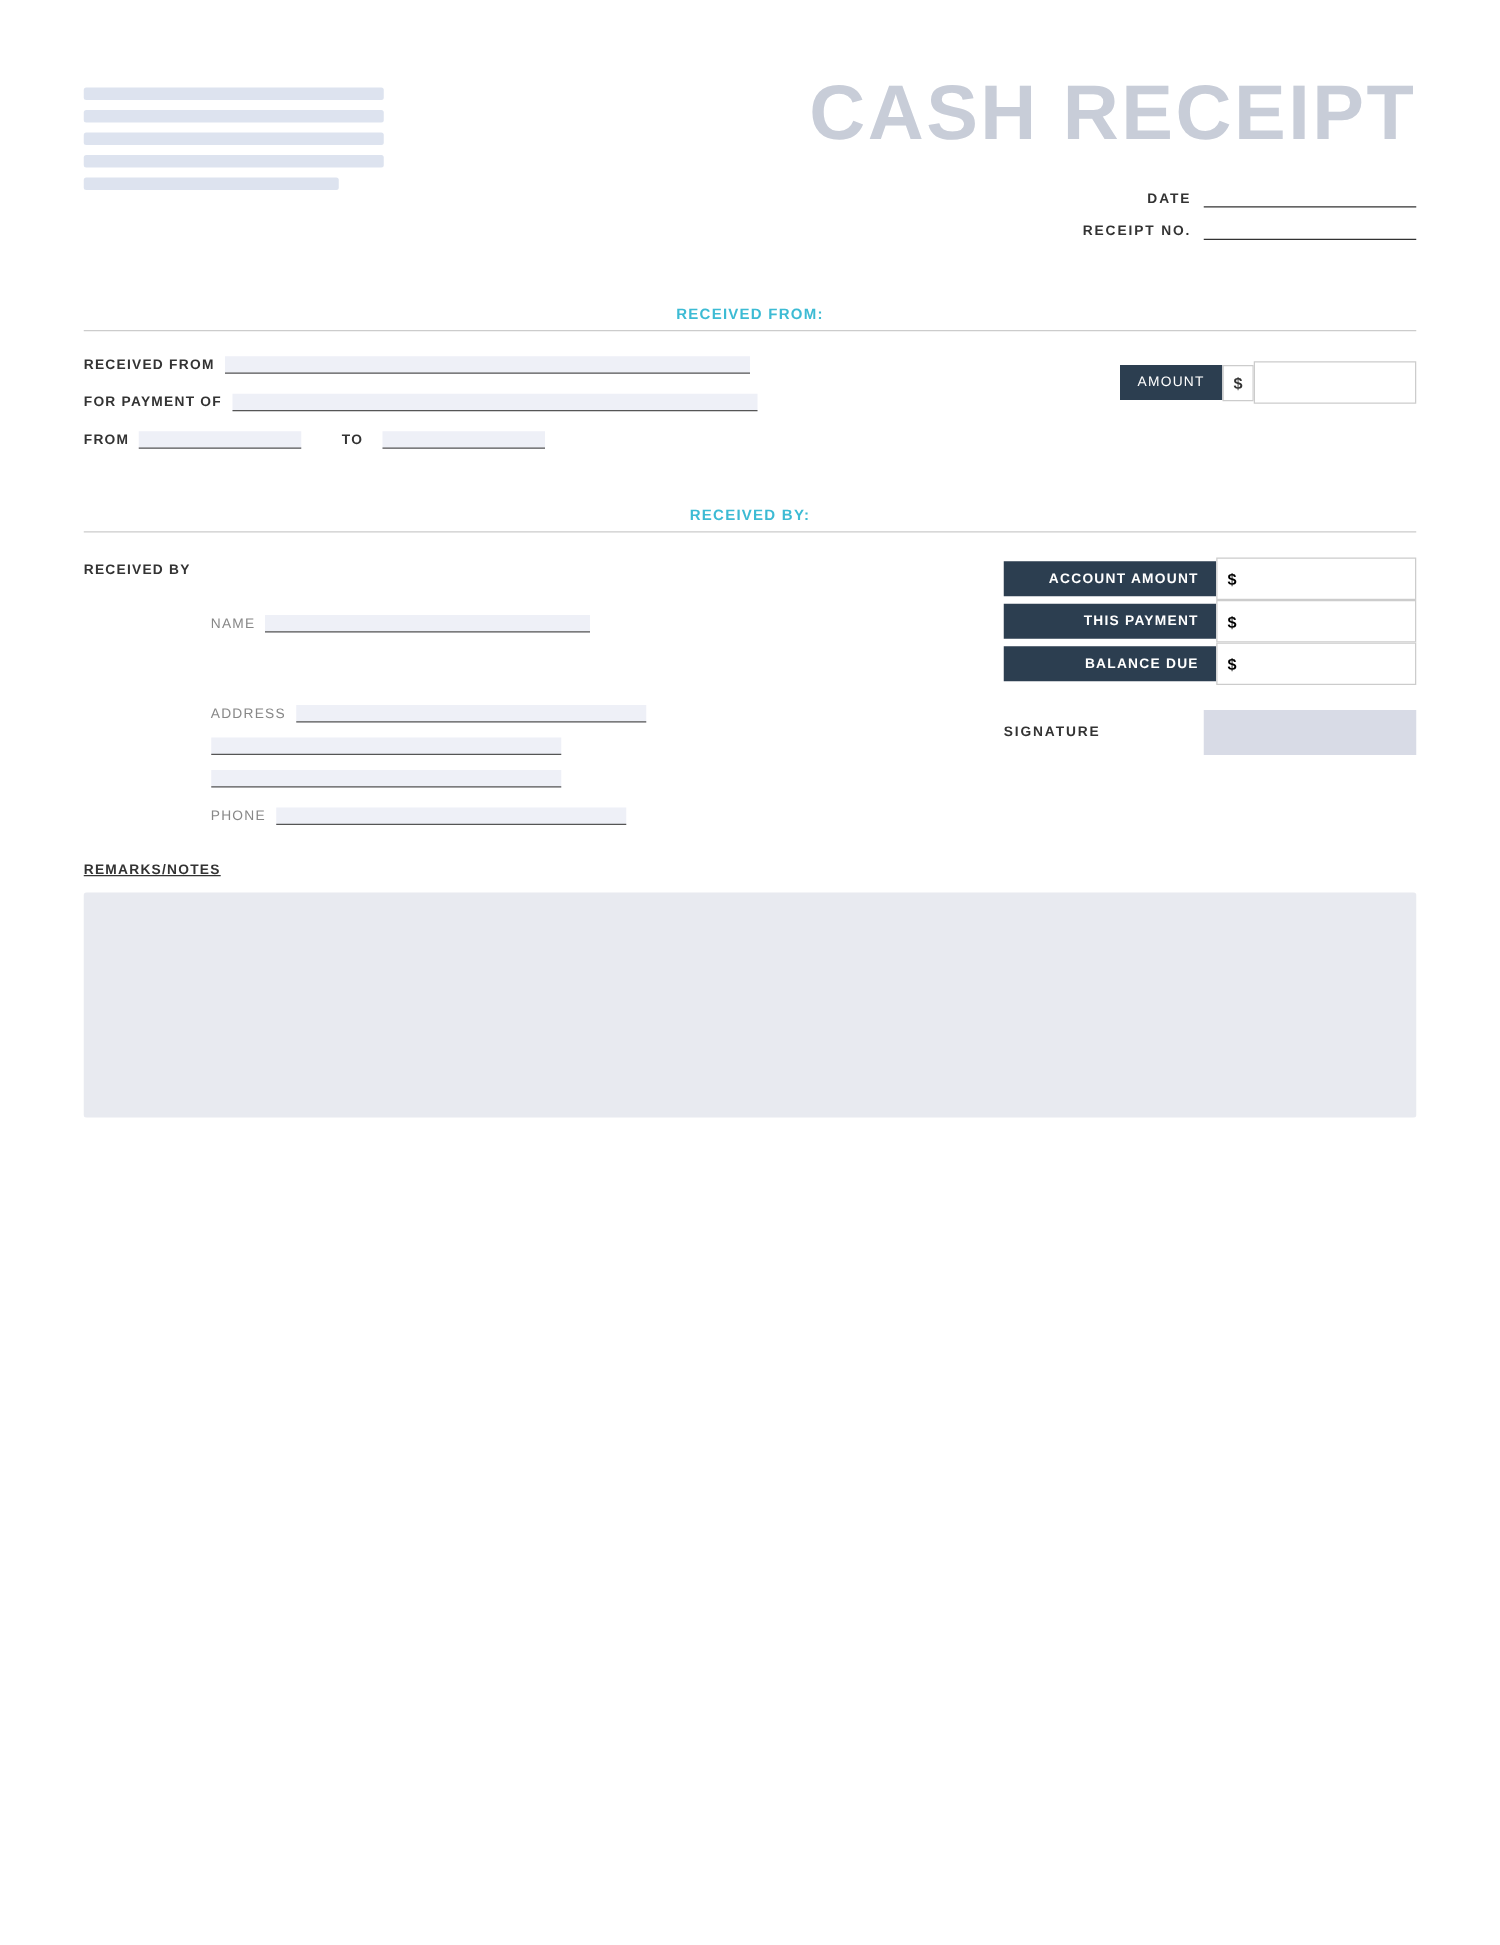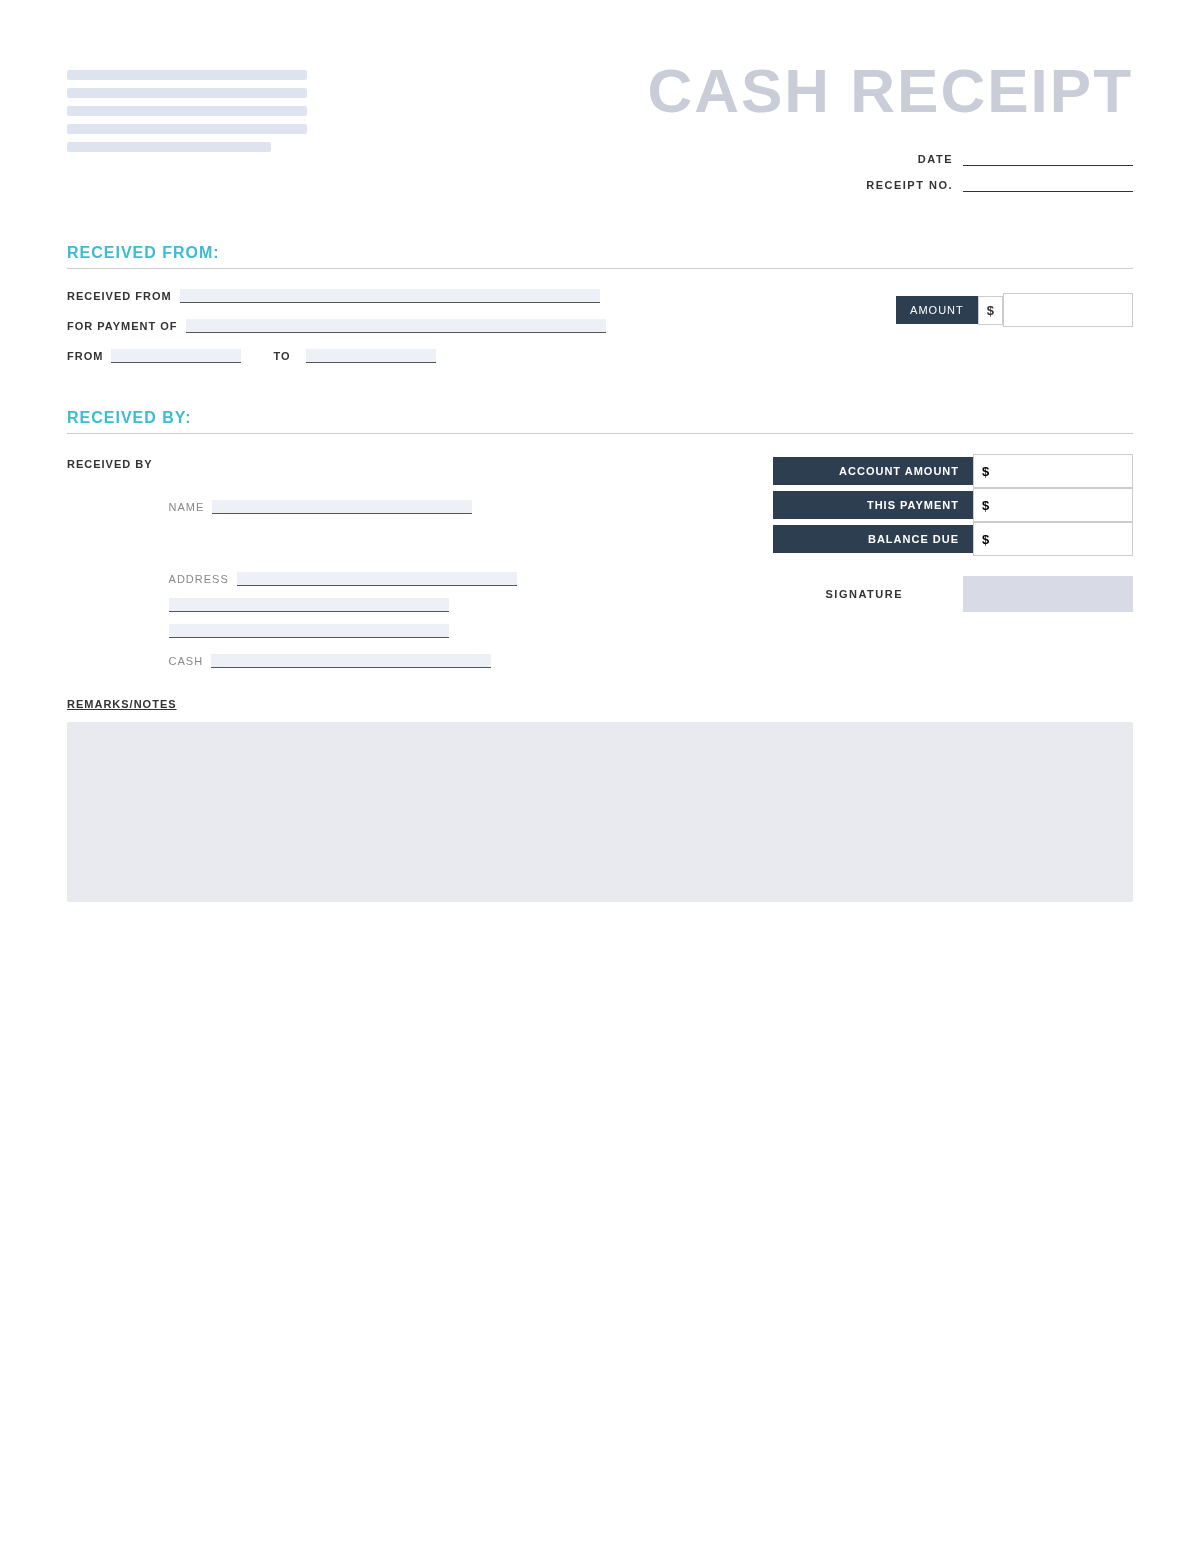--- a/index.html
+++ b/index.html
@@ -68,27 +68,28 @@
       border-bottom: 1.5px solid #333;
       height: 14px;
       display: inline-block;
     }
 
     
     .section {
       margin-bottom: 30px;
     }
     .section-header {
-      font-size: 16px;
+      font-size: 12px;
       font-weight: 700;
       color: #3dbbd4;
       letter-spacing: 1px;
       padding-bottom: 6px;
       border-bottom: 1px solid #ccc;
       margin-bottom: 20px;
+      text-align: center;
     }
 
     
     .received-from-body {
       display: flex;
       justify-content: space-between;
       align-items: flex-start;
     }
     .received-from-left {
       flex: 1;
@@ -207,44 +208,43 @@
       margin-bottom: 0;
     }
     .account-label-dark {
       background: #2c3e50;
       color: #fff;
       font-size: 11px;
       font-weight: 700;
       letter-spacing: 1px;
       padding: 8px 14px;
       white-space: nowrap;
-      width: 200px;
+      width: 170px;
       text-align: right;
     }
     .account-value-box {
       display: flex;
       align-items: center;
       border: 1px solid #ccc;
       background: #fff;
       height: 34px;
       width: 160px;
     }
     .dollar-sign {
       font-size: 13px;
       font-weight: 700;
       padding: 0 8px;
     }
 
     
     .signature-row {
       display: flex;
       align-items: center;
-      justify-content: flex-end;
+      justify-content: space-between;
       margin-top: 20px;
-      gap: 48px;
     }
     .signature-label {
       font-size: 11px;
       font-weight: 700;
       letter-spacing: 1.5px;
       color: #333;
       margin-right: 12px;
     }
     .signature-box {
       width: 170px;
@@ -346,21 +346,21 @@
           </div>
           <div class="sub-field-row">
             <span class="sub-field-label">ADDRESS</span>
             <div class="field-underline-long"></div>
           </div>
           <div class="address-extra-lines">
             <div class="extra-underline"></div>
             <div class="extra-underline"></div>
           </div>
           <div class="sub-field-row" style="margin-top:4px;">
-            <span class="sub-field-label">CASH</span>
+            <span class="sub-field-label">PHONE</span>
             <div class="field-underline-long"></div>
           </div>
         </div>
       </div>
 
       <div class="received-by-right">
         <div class="account-row">
           <span class="account-label-dark">ACCOUNT AMOUNT</span>
           <div class="account-value-box">
             <span class="dollar-sign">$</span>

